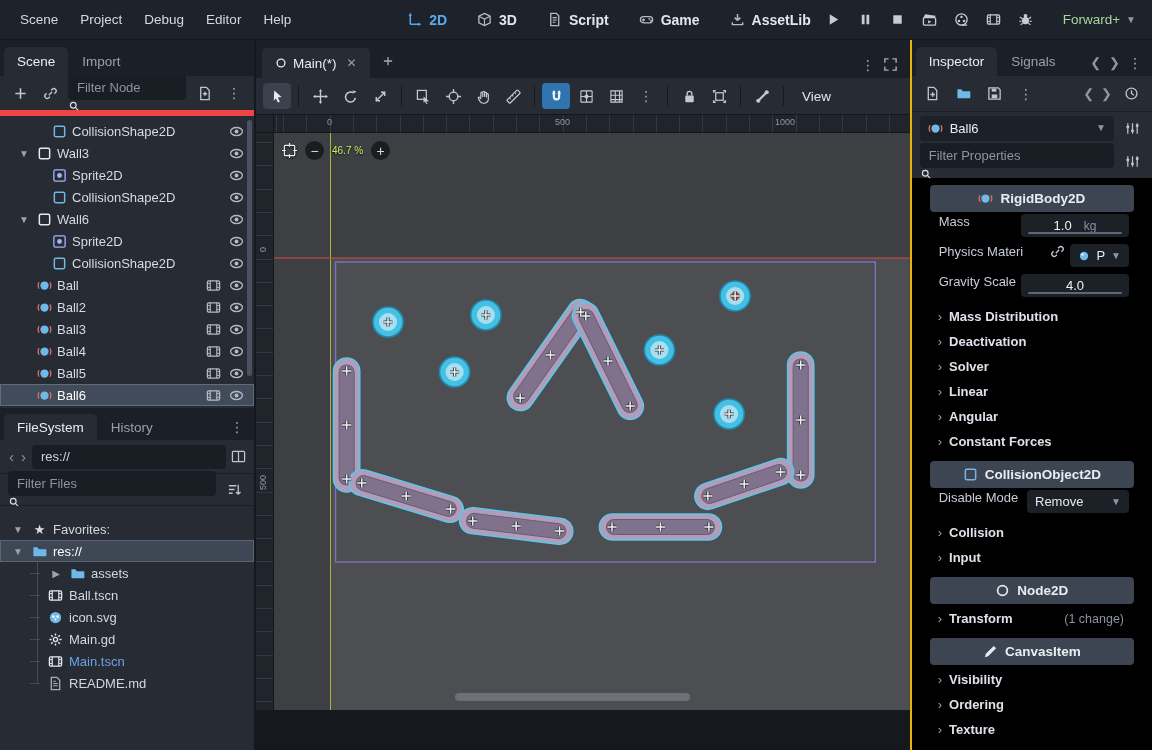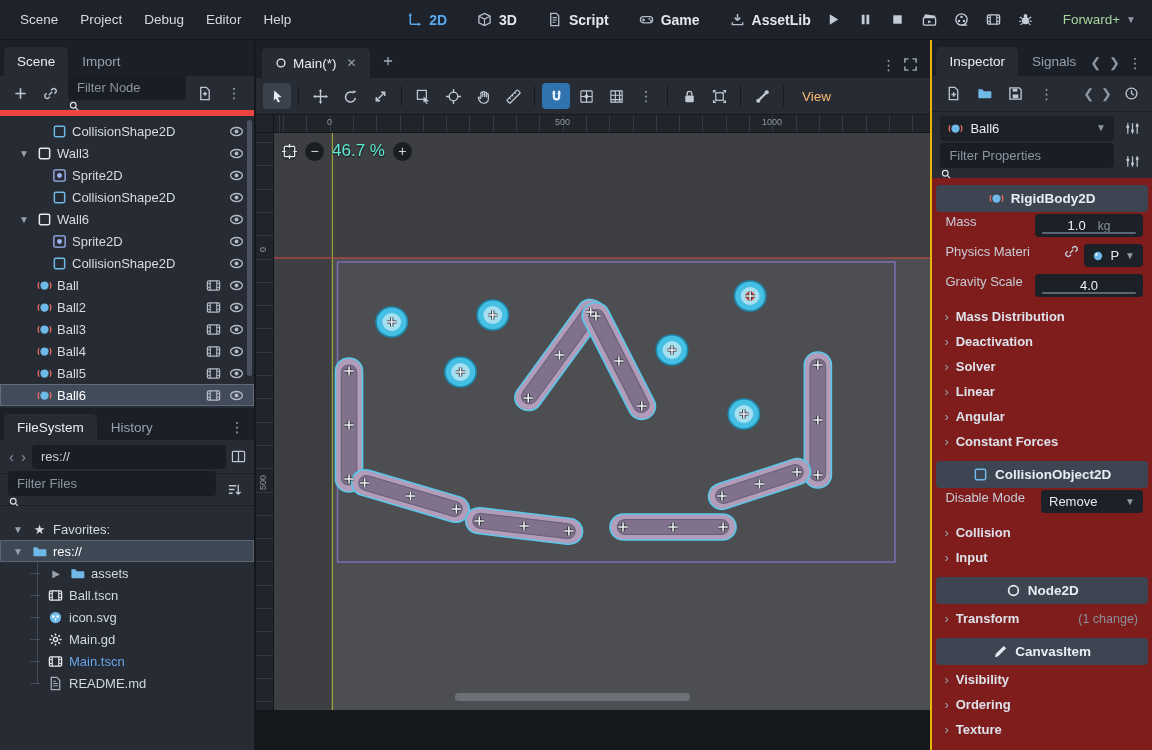--- a/index.html
+++ b/index.html
@@ -69,48 +69,48 @@
   
   .ctabs{height:38px;padding:0 6px}
   .ctabs .tab{height:30px}
   .closex{color:#9aa1ac;font-size:12px;margin-left:4px}
   .newtab{width:26px;height:26px;margin:0 0 4px 4px;display:flex;align-items:center;justify-content:center;color:#a6adb8}
   .ctoolbar{height:37px;background:#262b34;display:flex;align-items:center;padding:0 6px;border-bottom:1px solid #14171c}
   .tbtn{width:28px;height:26px;display:flex;align-items:center;justify-content:center;border-radius:4px;color:#c3c9d3;margin:0 1px}
   .tbtn.pressed{background:#3b424e;color:#e8ecf2}
   .tbtn.snap-on{background:#3173ae;color:#eaf4fd}
   .vdiv{width:1px;height:20px;background:#161a20;margin:0 6px}
-  .viewbtn{padding:4px 12px;border-radius:4px;color:#fdba74;font-size:13.5px}
+  .viewbtn{padding:4px 12px;border-radius:4px;color:#e5e5e5;font-size:13.5px}
   .viewwrap{position:relative;height:595px;background:#20242b}
   .corner{position:absolute;left:0;top:0;width:18px;height:18px;background:#20242b;border-bottom:1px solid #14171c;border-right:1px solid #14171c}
   .rtop{position:absolute;left:18px;top:0;right:0;height:18px;background:#20242b;border-bottom:1px solid #14171c;
         background-image:repeating-linear-gradient(90deg,#343a42 0 1px,transparent 1px 23.3px);background-position:9px 0}
   .rtop span{position:absolute;top:2px;font-size:9px;color:#9198a3}
   .rleft{position:absolute;left:0;top:18px;bottom:0;width:18px;background:#20242b;border-right:1px solid #14171c;
         background-image:repeating-linear-gradient(180deg,#343a42 0 1px,transparent 1px 23.3px);background-position:0 9px}
   .rleft span{position:absolute;left:2px;font-size:9px;color:#9198a3;writing-mode:vertical-rl;transform:rotate(180deg)}
   .canvas{position:absolute;left:18px;top:18px;right:0;bottom:0;background:#3d3f42;overflow:hidden}
   .scene-svg{position:absolute;left:0;top:0;width:100%;height:100%}
   .cap-o{fill:#b19dba;stroke:#57c9ec;stroke-width:1.5}
   .cap-i{fill:#80728d;stroke:#695d76;stroke-width:1}
   .zoomctl{position:absolute;left:8px;top:8px;display:flex;align-items:center;gap:8px}
   .zbtn{width:19px;height:19px;border-radius:50%;background:rgba(18,20,24,.78);color:#d6dbe2;display:flex;align-items:center;justify-content:center;font-size:14px;line-height:1}
-  .zoom-label{color:#5eead4;font-size:17px;text-shadow:0 1px 2px rgba(0,0,0,.9)}
+  .zoom-label{color:#bef264;font-size:10px;text-shadow:0 1px 2px rgba(0,0,0,.9)}
   .zoomctl .ic{color:#e8ebef;filter:drop-shadow(0 1px 1px rgba(0,0,0,.8))}
   .hscroll{position:absolute;left:181px;bottom:9px;width:235px;height:8px;border-radius:4px;background:#878d97;opacity:.55}
   .bbar{height:40px;background:#242933;display:flex;align-items:center;padding:0 8px;border-top:1px solid #14171c}
   .btab{padding:6px 13px;border-radius:4px;color:#ccd2db;font-size:13.5px}
   .bver{margin-left:auto;display:flex;align-items:center;gap:7px;color:#8f96a0;font-size:12.5px;padding-right:6px}
   
   .insp-toolbar{height:36px;background:#262b34;display:flex;align-items:center;gap:7px;padding:0 9px;border-bottom:1px solid #1b1f27}
   .insp-node{height:32px;background:#262b34;display:flex;align-items:center;gap:6px;padding:0 8px}
   .nodepill{flex:1;height:25px;background:#1c2027;border-radius:4px;display:flex;align-items:center;gap:7px;padding:0 8px;min-width:0}
   .nplabel{flex:1;color:#e9edf3;white-space:nowrap;overflow:hidden}
   .insp-filter{height:34px;background:#262b34;display:flex;align-items:center;gap:6px;padding:0 8px}
-  .insp-body{flex:1;background:#7f1d1d;overflow:hidden;padding:0 2px}
+  .insp-body{flex:1;background:#000000;overflow:hidden;padding:0 16px}
   .cat{height:27px;margin:7px 2px 2px;background:#3d4452;border-radius:4px;display:flex;align-items:center;justify-content:center;gap:7px;font-weight:bold;font-size:13.5px;color:#e9edf3}
   .prow{height:30px;display:flex;align-items:flex-start;padding:0 7px 0 11px;gap:5px}
   .plabel{flex:1;color:#c6ccd6;white-space:nowrap;overflow:hidden}
   .numfield{width:108px;height:23px;background:#1c2027;border-radius:4px;display:flex;align-items:center;justify-content:center;gap:12px;position:relative}
   .numfield::after{content:"";position:absolute;left:7px;right:7px;bottom:3px;height:2px;background:#5d6675;border-radius:1px}
   .pval{color:#eef1f5}
   .psuf{color:#8b929d;font-size:12px}
   .pill{height:23px;background:#1c2027;border-radius:4px;display:flex;align-items:center;gap:6px;padding:0 8px;color:#e4e8ee}
   .grow{height:25px;display:flex;align-items:center;padding:0 8px 0 10px;gap:7px}
   .gch{color:#98a0ab;font-size:13px}
@@ -822,21 +822,21 @@
         </div>
       <div class="vdiv"></div>
       <div class="viewbtn">View</div>
     </div>
 
     <div class="viewwrap">
       <div class="corner"></div>
       <div class="rtop">
         <span style="left:53px">0</span>
         <span style="left:281px">500</span>
-        <span style="left:488px">1000</span>
+        <span style="left:501px">1000</span>
       </div>
       <div class="rleft">
         <span style="top:114px">0</span>
         <span style="top:342px">500</span>
       </div>
       <div class="canvas">
         <svg class="scene-svg" viewBox="0 0 630 577" preserveAspectRatio="none">
           <rect x="56" y="125" width="574" height="452" fill="#4c4e51"></rect>
           <line x1="56" y1="0" x2="56" y2="577" stroke="#a9b33e" stroke-width="1"></line>
           <line x1="0" y1="125" x2="630" y2="125" stroke="#d84b42" stroke-width="1"></line>

